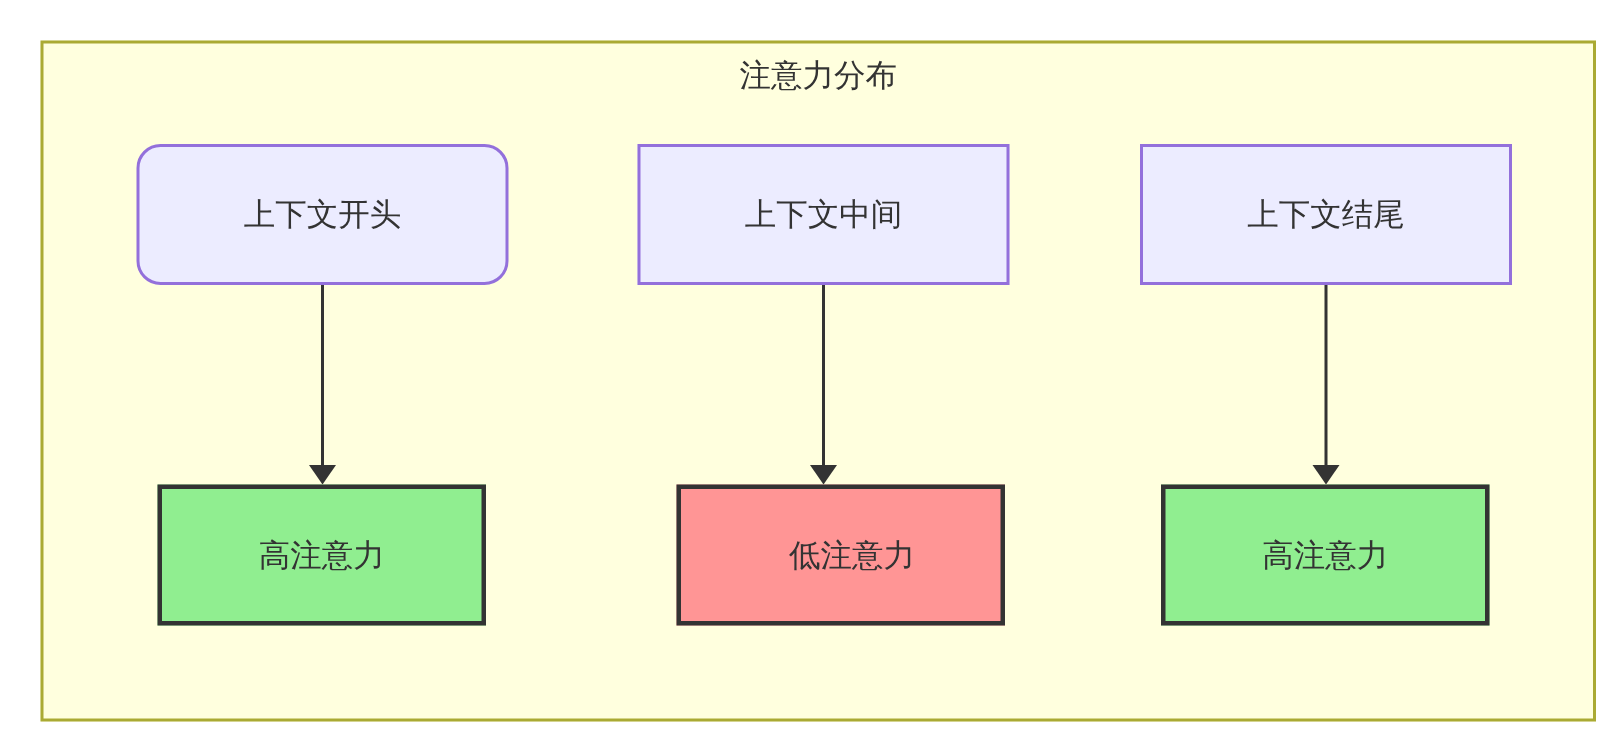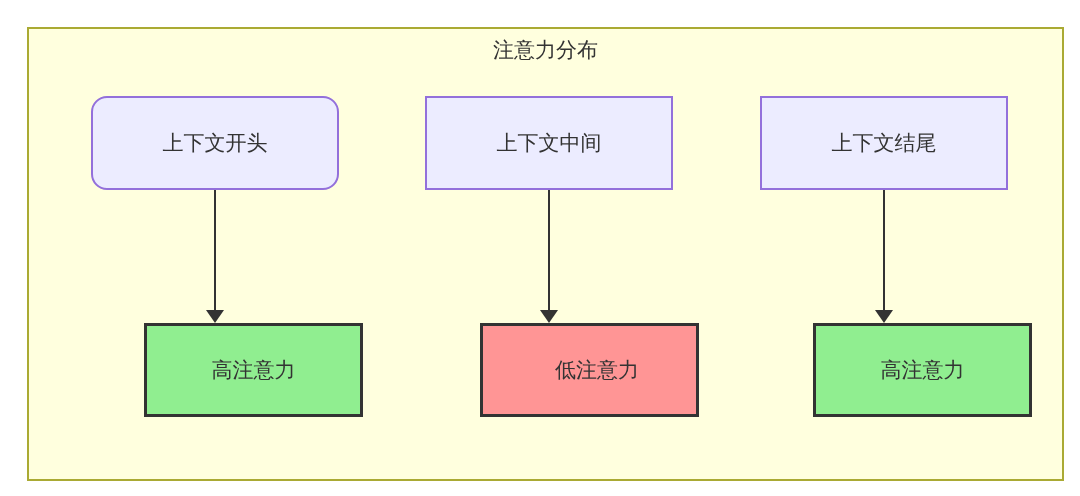--- a/index.html
+++ b/index.html
@@ -46,30 +46,29 @@
     width: 248px;
     height: 94px;
     background: var(--source-fill, #ECECFF);
     border: 2px solid var(--source-border, #9370DB);
   }
   .node.result {
     top: 294px;
     width: 219px;
     height: 94px;
     border: 3px solid var(--result-border, #333333);
-    margin-left: 39px;
   }
   .node.result[data-level="high"] { background: var(--high-fill, #90EE90); }
   .node.result[data-level="low"]  { background: var(--low-fill,  #FF9595); }
 
   .src-a { left: 62px; border-radius: 16px; }
   .src-b { left: 396px; }
   .src-c { left: 731px; }
   .res-a { left: 76px;  }
-  .res-b { left: 412px; padding-left: 15px; }
+  .res-b { left: 422px; padding-left: 15px; }
   .res-c { left: 745px; width: 218px; }
 
   .arrow {
     position: absolute;
     top: 161px;
     height: 133px;
     width: 18px;
     display: flex;
     flex-direction: column;
     align-items: center;

